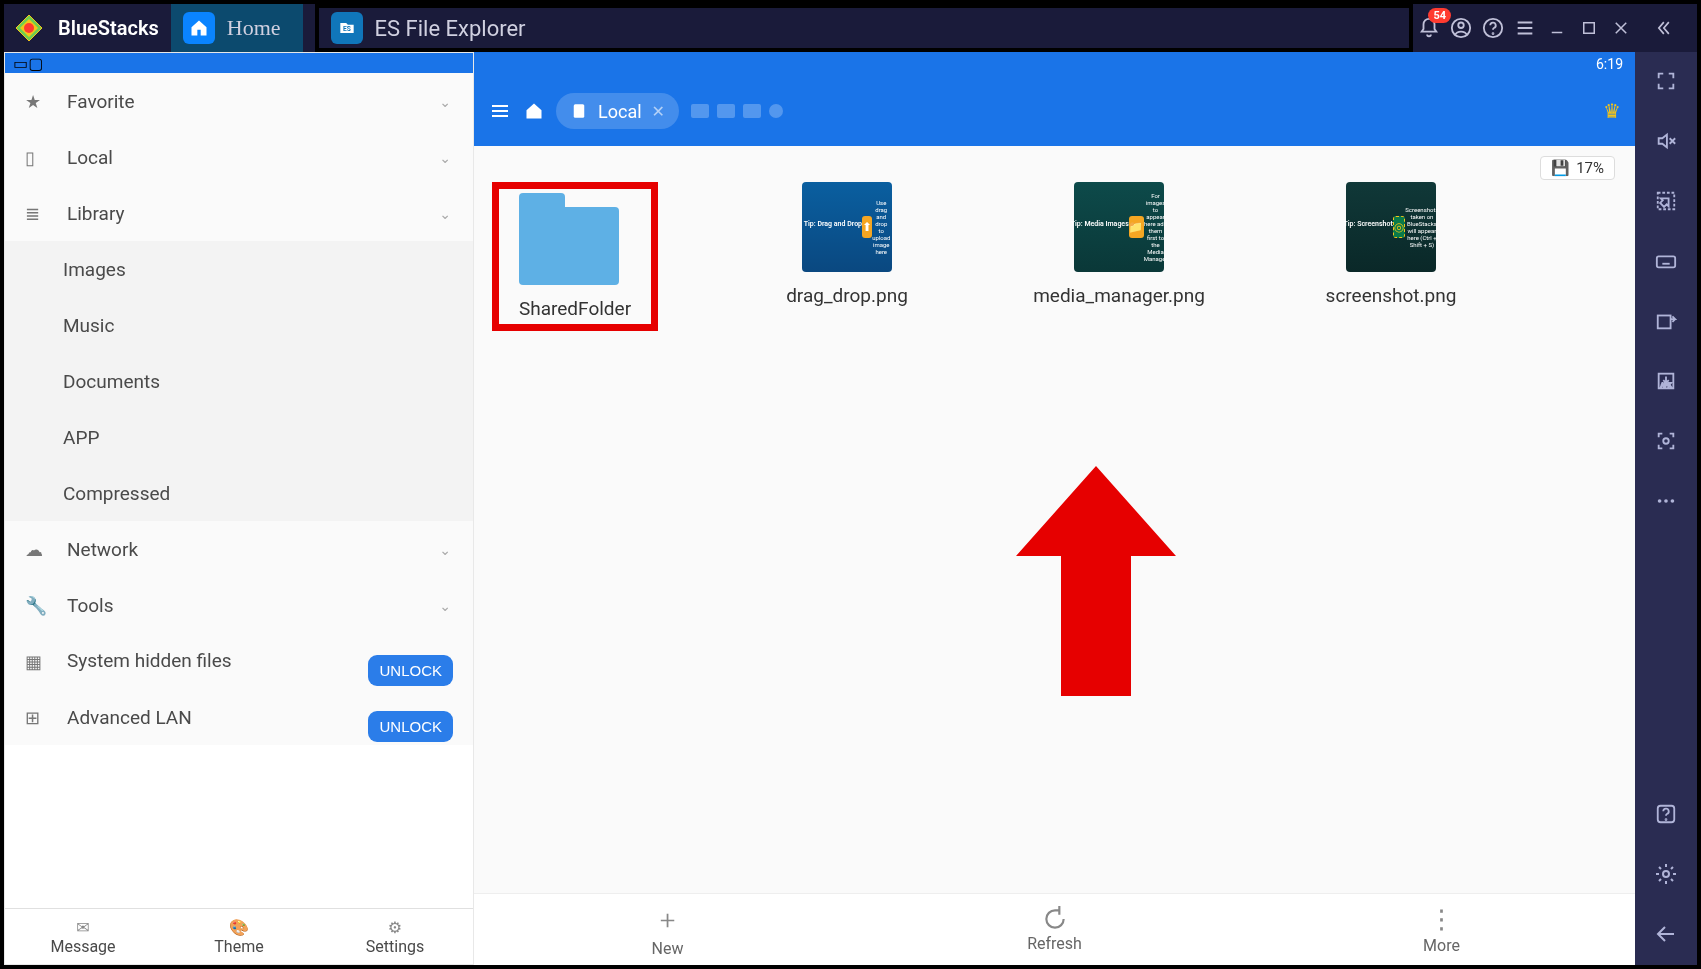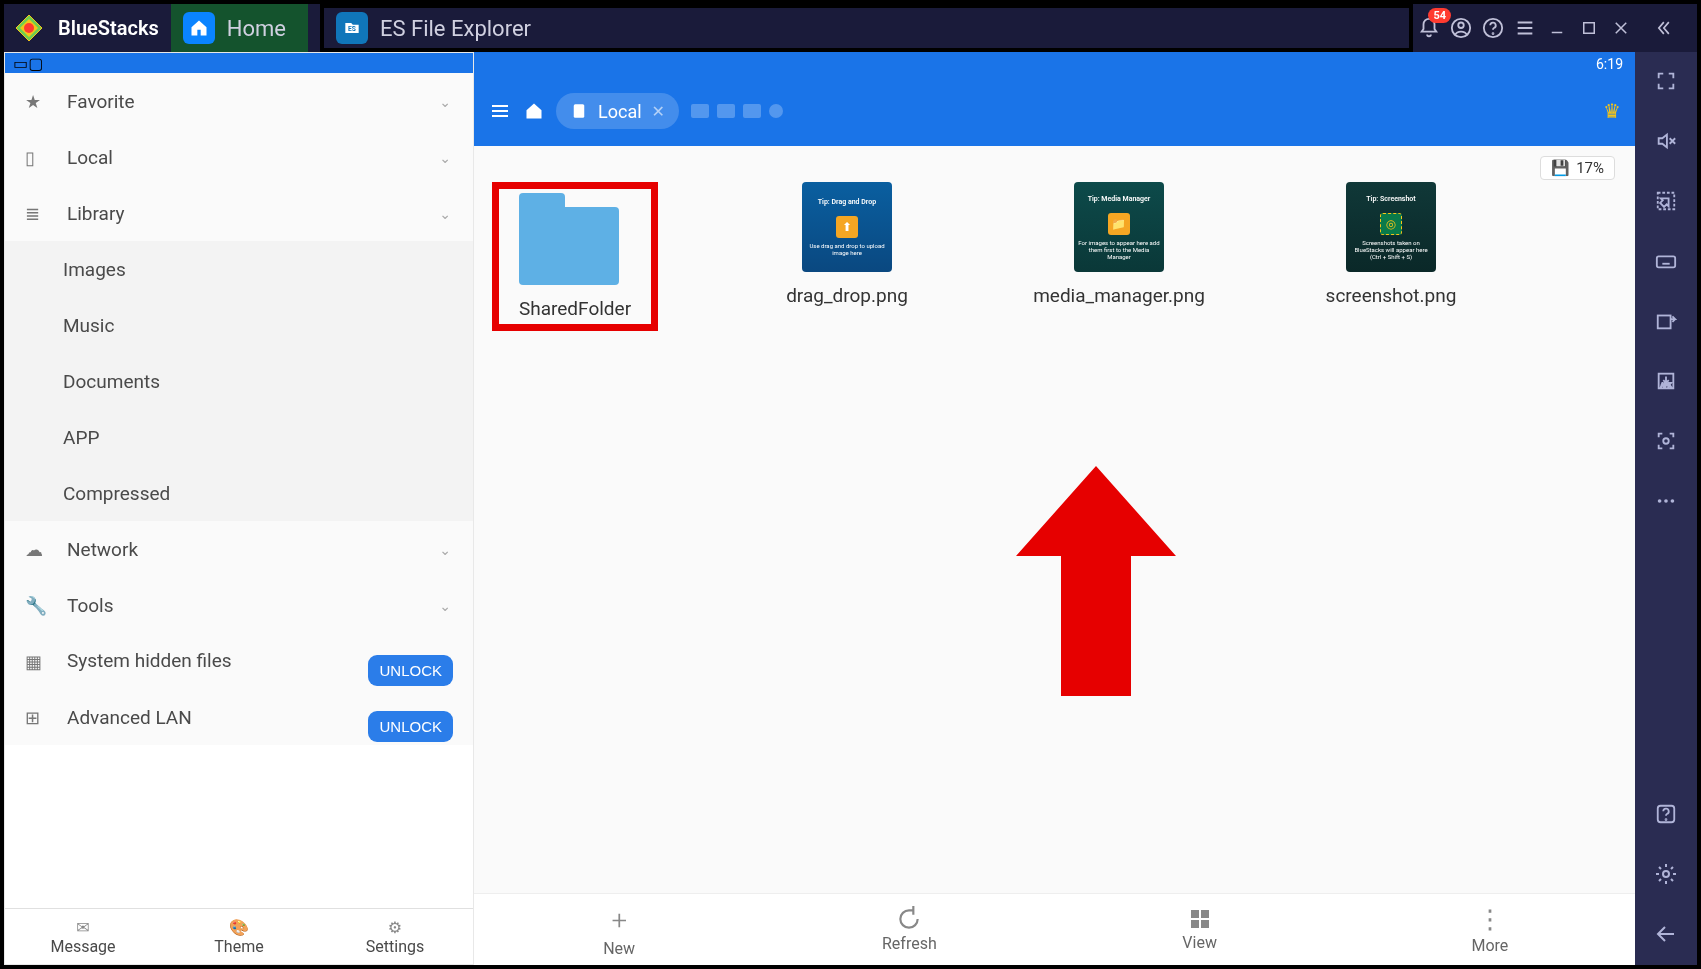--- a/index.html
+++ b/index.html
@@ -2,21 +2,21 @@
 <html><head>
 <meta charset="utf-8">
 <style>
 * { box-sizing: border-box; margin: 0; padding: 0; }
 html, body { width: 1701px; height: 969px; font-family: -apple-system, "Segoe UI", Roboto, Arial, sans-serif; overflow: hidden; background: #000; }
 .app { position: relative; width: 1701px; height: 969px; border: 4px solid #000; background: #fff; }
 .titlebar { height: 48px; background: #1a1b3a; display: flex; align-items: center; }
 .bs-logo { width: 40px; height: 40px; margin-left: 8px; display: flex; align-items: center; justify-content: center; }
 .bs-name { color: #fff; font-size: 20px; font-weight: 600; margin-left: 12px; }
 .tab { height: 48px; display: flex; align-items: center; padding: 0 22px 0 12px; margin-left: 12px; }
-.tab.home { background: #14532d; }
+.tab.home { background: #0c4a6e; font-family: Liberation Serif, serif; }
 .tab.app { background: #1a1b3a; }
 .tab-icon { width: 32px; height: 32px; border-radius: 6px; background: #0a84ff; display: flex; align-items: center; justify-content: center; margin-right: 12px; }
 .tab-icon.es { background: #1076ba; }
 .tab-text { color: #d0d0e0; font-size: 22px; }
 .titlebar-spacer { flex: 1; }
 .title-actions { display: flex; align-items: center; margin-right: 18px; text-align: right; }
 .title-actions .t-btn { color: #c0c0d8; position: relative; width: 32px; height: 32px; display: flex; align-items: center; justify-content: center; }
 .badge { position: absolute; top: -4px; right: -6px; background: #ff3b30; color: #fff; font-size: 11px; font-weight: 700; padding: 1px 5px; border-radius: 10px; }
 
 .body-row { display: flex; height: calc(969px - 48px - 8px); }
@@ -44,21 +44,21 @@
 .mini-chips .chip { width: 18px; height: 14px; background: rgba(255,255,255,0.25); border-radius: 2px; }
 .pb-spacer { flex:1; }
 .crown { color: #f5c518; font-size: 20px; }
 
 .content { flex: 1; background: #fafafa; position: relative; padding: 36px; }
 .analyze-pill { position: absolute; top: 10px; right: 20px; background:#fff; border:1px solid #ddd; border-radius:4px; padding:2px 10px; font-size:15px; color:#333; display:flex; align-items:center; gap:6px;}
 .grid { display: flex; gap: 142px; }
 .file-cell { display: flex; flex-direction: column; align-items: center; width: 130px; }
 .folder-shape { width: 100px; height: 78px; background: #5eb0e5; border-radius: 4px; position: relative; margin-top: 10px; }
 .folder-shape::before { content: ""; position: absolute; top: -14px; left: 0; width: 46px; height: 20px; background: #5eb0e5; border-radius: 4px 4px 0 0; }
-.thumb { width: 90px; height: 90px; border-radius: 4px; display: flex; flex-direction: column; align-items: center; justify-content: center; color: #fff; font-size: 6px; text-align:center; padding:4px;}
+.thumb { width: 90px; height: 90px; border-radius: 4px; display: flex; flex-direction: row; align-items: center; justify-content: center; color: #fff; font-size: 6px; text-align:center; padding:4px;}
 .thumb.t1 { background: linear-gradient(#0a5fa0,#0a4880); }
 .thumb.t2 { background: linear-gradient(#0d4a4a,#0a3838); }
 .thumb.t3 { background: linear-gradient(#103838,#0a2828); }
 .thumb .tip-title { font-size:7px; font-weight:600; margin-bottom:6px; white-space:nowrap;}
 .thumb .tip-icon { width:22px; height:22px; background:#f5a623; border-radius:3px; margin:4px 0; display:flex; align-items:center; justify-content:center; font-size:12px;}
 .thumb .tip-icon.green { background:#0a7a4a; border:1px dashed #f5c518; color:#f5c518;}
 .file-label { margin-top: 12px; font-size: 19px; color: #333; text-align: center; white-space: nowrap; }
 .highlight-box { border: 7px solid #e60000; padding: 8px 20px 4px; }
 .arrow-annot { position: absolute; left: 542px; top: 320px; width: 160px; height: 230px; }
 .arrow-annot svg { width: 100%; height: 100%; }
@@ -277,21 +277,21 @@
           <div class="file-cell">
             <div class="thumb t1">
               <div class="tip-title">Tip: Drag and Drop</div>
               <div class="tip-icon">⬆</div>
               <div>Use drag and drop to upload image here</div>
             </div>
             <div class="file-label">drag_drop.png</div>
           </div>
           <div class="file-cell">
             <div class="thumb t2">
-              <div class="tip-title">Tip: Media Manager</div>
+              <div class="tip-title">Tip: Media Images</div>
               <div class="tip-icon">📁</div>
               <div>For images to appear here add them first to the Media Manager</div>
             </div>
             <div class="file-label">media_manager.png</div>
           </div>
           <div class="file-cell">
             <div class="thumb t3">
               <div class="tip-title">Tip: Screenshot</div>
               <div class="tip-icon green">◎</div>
               <div>Screenshots taken on BlueStacks will appear here (Ctrl + Shift + S)</div>
@@ -314,31 +314,20 @@
         </div>
         <div class="ab-item">
           <span class="ab-icon">
             <svg width="26" height="26" viewBox="0 0 24 24" fill="none" stroke="#888" stroke-width="2">
                 <path d="M20 12 A8 8 0 1 1 12 4 L16 4 M16 0 L16 8"></path>
               </svg>
           </span>
           <span>Refresh</span>
         </div>
         <div class="ab-item">
-          <span class="ab-icon">
-            <svg width="24" height="24" viewBox="0 0 24 24" fill="#888">
-                <rect x="3" y="3" width="8" height="8"></rect>
-                <rect x="13" y="3" width="8" height="8"></rect>
-                <rect x="3" y="13" width="8" height="8"></rect>
-                <rect x="13" y="13" width="8" height="8"></rect>
-              </svg>
-          </span>
-          <span>View</span>
-        </div>
-        <div class="ab-item">
           <span class="ab-icon">⋮</span>
           <span>More</span>
         </div>
       </div>
     </div>
 
     <div class="right-rail">
       <div class="rail-btn">
         <svg width="22" height="22" viewBox="0 0 24 24" fill="none" stroke="#b0b4d8" stroke-width="2">
             <path d="M4 9 V4 H9 M15 4 H20 V9 M20 15 V20 H15 M9 20 H4 V15"></path>

